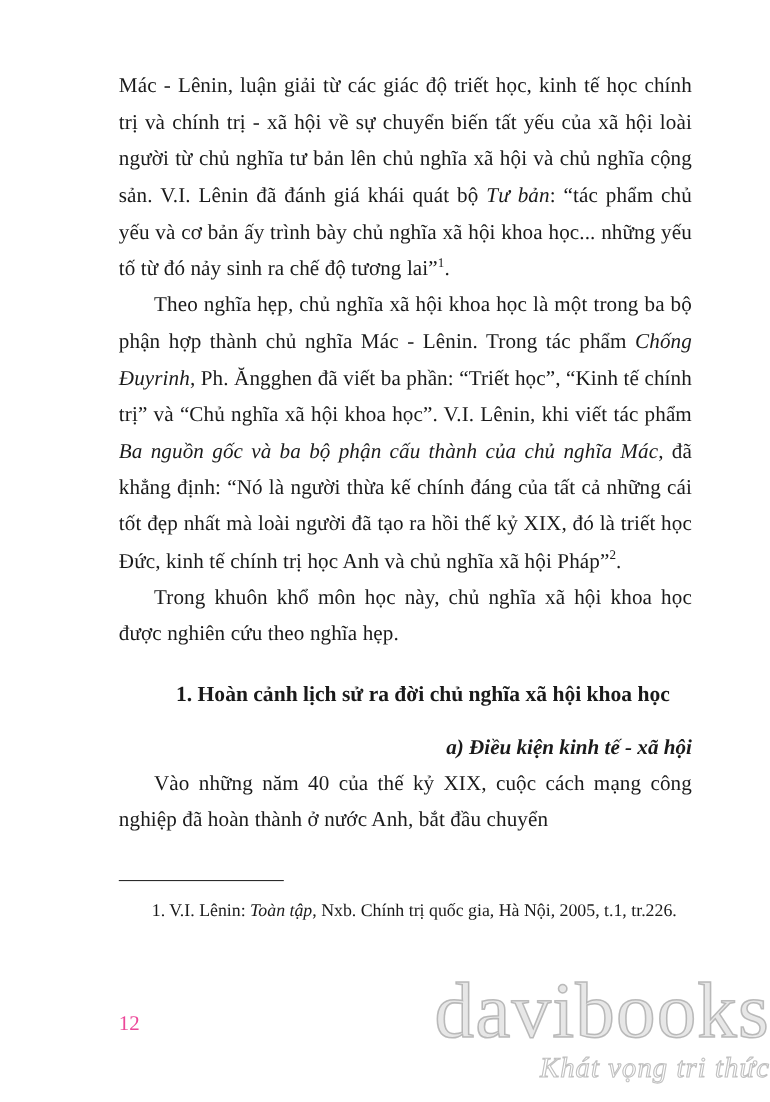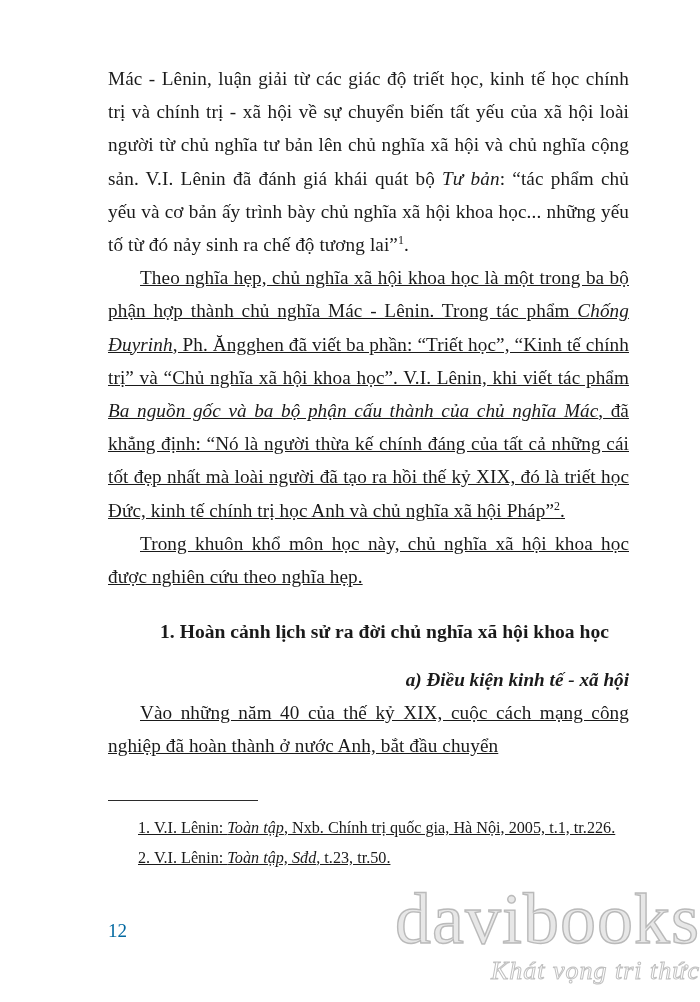--- a/index.html
+++ b/index.html
@@ -30,21 +30,20 @@
   p.body-par {
     margin: 0;
     font-size: 19.2px;
     line-height: 33.2px;
     text-align: justify;
     text-justify: inter-word;
     letter-spacing: 0.1px;
   }
   p.indent {
     text-indent: 32px;
-    text-decoration: underline;
   }
   .it { font-style: italic; }
   sup {
     font-size: 0.62em;
     vertical-align: super;
     line-height: 0;
   }
   h2.section-head {
     margin: 22px 0 0 0;
     font-size: 19.6px;
@@ -61,41 +60,40 @@
     font-style: italic;
     text-indent: 32px;
     text-align: right;
   }
 
   .footnotes {
     position: absolute;
     left: 108px;
     top: 800px;
     width: 521px;
-    text-decoration: underline;
   }
   .footnote-rule {
     width: 150px;
     height: 0;
     border-top: 1px solid #2b2b2b;
     margin: 0 0 14px 0;
   }
   p.footnote {
     margin: 0 0 4px 0;
     font-size: 16.2px;
     line-height: 26px;
     text-align: justify;
     text-indent: 30px;
   }
   .page-number {
     position: absolute;
     left: 108px;
     top: 920px;
     font-size: 19px;
-    color: #0369a1;
+    color: #ec4899;
   }
 
   
   .watermark {
     position: absolute;
     left: 0;
     top: 884px;
     width: 700px;
     text-align: center;
     pointer-events: none;
@@ -134,21 +132,20 @@
 
     <h2 class="section-head">1. Hoàn cảnh lịch sử ra đời chủ nghĩa xã hội khoa học</h2>
     <h3 class="sub-head">a) Điều kiện kinh tế - xã hội</h3>
 
     <p class="body-par indent" id="par-4"><span>Vào những năm 40 của thế kỷ XIX, cuộc cách mạng công nghiệp đã hoàn thành ở nước Anh, bắt đầu chuyển</span></p>
   </div>
 
   <div class="footnotes">
     <div class="footnote-rule"></div>
     <p class="footnote" id="footnote-1"><span>1. V.I. Lênin: </span><span class="it">Toàn tập</span><span>, Nxb. Chính trị quốc gia, Hà Nội, 2005, t.1, tr.226.</span></p>
-    <p class="footnote" id="footnote-2"><span>2. V.I. Lênin: </span><span class="it">Toàn tập, Sđd</span><span>, t.23, tr.50.</span></p>
   </div>
 
   <div class="page-number">12</div>
 
   <div class="watermark">
     <div class="wm-main">davibooks</div>
     <div class="wm-sub">Khát vọng tri thức</div>
   </div>
 
 </div>

